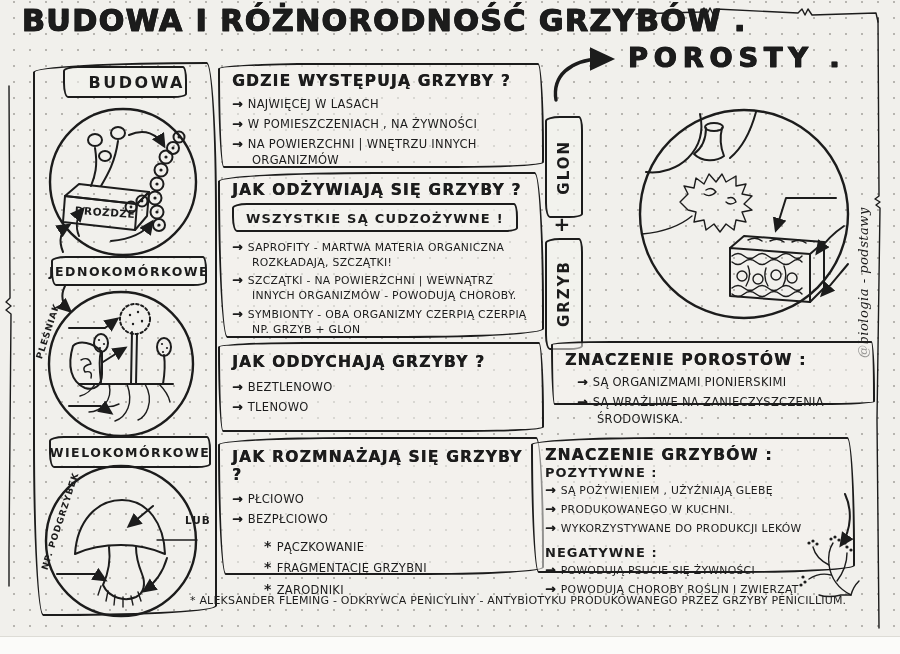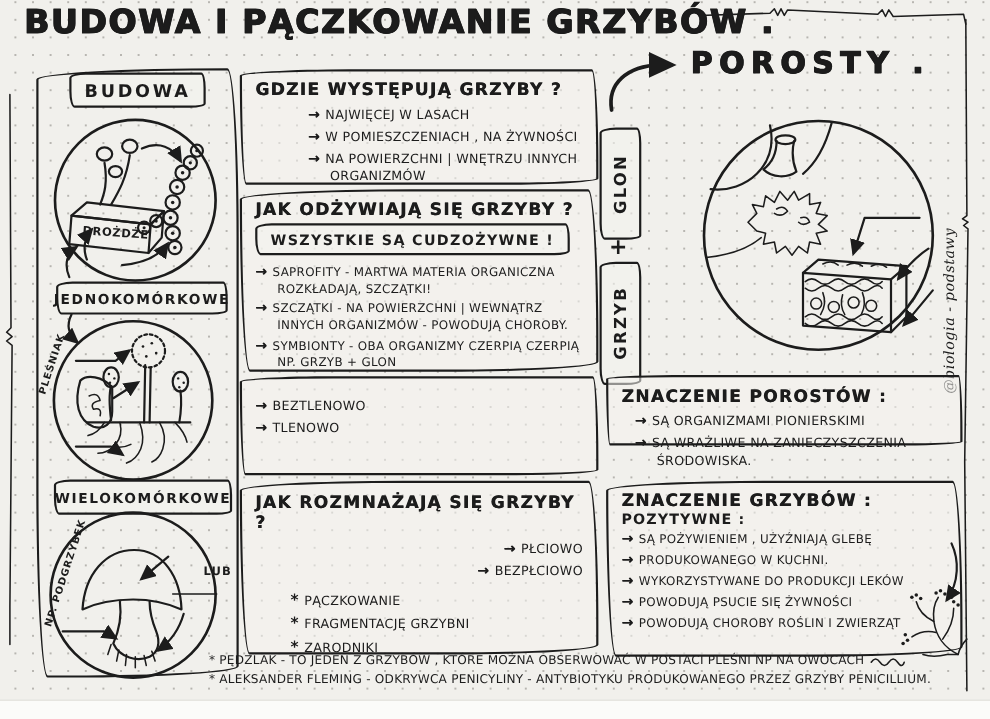--- a/index.html
+++ b/index.html
@@ -42,31 +42,31 @@
       </marker>
     </defs>
   </svg>
 
   <svg class="abs" style="left:0;top:0" width="900" height="654">
     <path class="ink thin" d="M636,14 L700,12 l4,-4 l3,6 l3,-6 l3,6 l3,-5 L798,13 l4,-4 l3,6 l3,-6 l4,6 L876,13 L878,22"></path>
     <path class="ink thin" d="M878,18 L879,196 l-4,3 l5,3 l-4,3 l4,3 L877,420 L879,628"></path>
     <path class="ink thin" d="M9,86 L10,298 l-4,4 l5,4 l-5,4 l5,4 L9,552 L9,586"></path>
   </svg>
 
-  <div class="abs marker" style="left:22px;top:3px;font-size:30px;letter-spacing:1.5px;-webkit-text-stroke:1px #1c1c1c">BUDOWA I PĄCZKOWANIE GRZYBÓW .</div>
+  <div class="abs marker" style="left:22px;top:3px;font-size:30px;letter-spacing:1.5px;-webkit-text-stroke:1px #1c1c1c">BUDOWA I RÓŻNORODNOŚĆ GRZYBÓW .</div>
 
   <svg class="abs" style="left:546px;top:46px" width="80" height="58">
     <path class="ink" style="stroke-width:3.4" d="M10,54 C6,30 24,14 54,13 L64,13" marker-end="url(#ah)"></path>
   </svg>
 
   <div class="abs marker" style="left:628px;top:42px;font-size:27px;letter-spacing:6px;-webkit-text-stroke:1px #1c1c1c">POROSTY .</div>
 
   <div class="abs wob" style="left:33px;top:62px;width:180px;height:550px;background:transparent;">
 
-    <div class="abs wob-sm labelbox" style="left:28px;top:2px;width:120px;height:28px;">
+    <div class="abs wob-sm labelbox" style="left:28px;top:2px;width:120px;height:28px;justify-content:flex-end;">
       <span style="font-size:16px;letter-spacing:2.5px;">BUDOWA</span>
     </div>
 
     <svg class="abs" style="left:10px;top:40px" width="156" height="156" viewBox="0 0 156 156">
       <circle class="ink" style="stroke-width:2.4" cx="78" cy="78" r="73"></circle>
       <ellipse class="ink" cx="50" cy="36" rx="7" ry="6"></ellipse>
       <ellipse class="ink" cx="73" cy="29" rx="7" ry="6"></ellipse>
       <ellipse class="ink" cx="60" cy="52" rx="6" ry="5"></ellipse>
       <path class="ink" d="M50,44 C53,62 50,72 46,82"></path>
       <path class="ink" d="M73,37 C70,58 63,70 56,82"></path>
@@ -159,49 +159,50 @@
       <path class="ink" d="M16,112 L54,112 L64,118" marker-end="url(#ah)"></path>
       <path class="ink" d="M126,96 C122,110 113,122 103,129" marker-end="url(#ah)"></path>
       <path class="ink thin" d="M116,78 L156,78"></path>
     </svg>
     <span class="abs rot-label" style="left:-26px;top:452px;">NP. PODGRZYBEK</span>
     <span class="abs" style="left:150px;top:450px;font-size:10.5px;font-weight:bold;letter-spacing:1px;">LUB</span>
   </div>
 
   <div class="abs wob" style="left:218px;top:63px;width:326px;height:105px;padding:7px 12px;box-sizing:border-box;">
     <div class="handtitle">GDZIE WYSTĘPUJĄ GRZYBY ?</div>
-    <div style="margin-top:5px;margin-left:48px;">
+    <div style="margin-top:5px;">
       <div class="item"><span class="ab">→</span><span>NAJWIĘCEJ W LASACH</span></div>
       <div class="item"><span class="ab">→</span><span>W POMIESZCZENIACH , NA ŻYWNOŚCI</span></div>
       <div class="item"><span class="ab">→</span><span>NA POWIERZCHNI | WNĘTRZU INNYCH ORGANIZMÓW</span></div>
     </div>
   </div>
 
   <div class="abs wob" style="left:218px;top:172px;width:326px;height:166px;padding:7px 12px;box-sizing:border-box;">
     <div class="handtitle">JAK ODŻYWIAJĄ SIĘ GRZYBY ?</div>
     <div class="wob-sm" style="display:inline-block;margin:4px 0 5px;padding:3px 12px;">
       <span style="font-size:13px;font-weight:bold;letter-spacing:1.2px;">WSZYSTKIE SĄ CUDZOŻYWNE !</span>
     </div>
     <div>
       <div class="item tight"><span class="ab">→</span><span>SAPROFITY - MARTWA MATERIA ORGANICZNA ROZKŁADAJĄ, SZCZĄTKI!</span></div>
       <div class="item tight"><span class="ab">→</span><span>SZCZĄTKI - NA POWIERZCHNI | WEWNĄTRZ INNYCH ORGANIZMÓW - POWODUJĄ CHOROBY.</span></div>
       <div class="item tight"><span class="ab">→</span><span>SYMBIONTY - OBA ORGANIZMY CZERPIĄ CZERPIĄ NP. GRZYB + GLON</span></div>
     </div>
   </div>
 
   <div class="abs wob" style="left:218px;top:342px;width:326px;height:90px;padding:9px 12px;box-sizing:border-box;">
+    <div class="handtitle">JAK ODDYCHAJĄ GRZYBY ?</div>
     <div style="margin-top:7px;">
       <div class="item"><span class="ab">→</span><span>BEZTLENOWO</span></div>
       <div class="item"><span class="ab">→</span><span>TLENOWO</span></div>
     </div>
   </div>
 
-  <div class="abs wob" style="left:218px;top:437px;width:326px;height:158px;padding:9px 12px;box-sizing:border-box;">
+  <div class="abs wob" style="left:218px;top:437px;width:326px;height:138px;padding:9px 12px;box-sizing:border-box;">
     <div class="handtitle">JAK ROZMNAŻAJĄ SIĘ GRZYBY ?</div>
-    <div style="margin-top:6px;text-align:right;">
+    <div style="margin-top:6px;">
       <div class="item"><span class="ab">→</span><span>PŁCIOWO</span></div>
       <div class="item"><span class="ab">→</span><span>BEZPŁCIOWO</span></div>
     </div>
     <div style="margin-top:9px;">
       <div class="item sub"><span class="sb">*</span><span>PĄCZKOWANIE</span></div>
       <div class="item sub"><span class="sb">*</span><span>FRAGMENTACJĘ GRZYBNI</span></div>
       <div class="item sub"><span class="sb">*</span><span>ZARODNIKI</span></div>
     </div>
   </div>
 
@@ -243,26 +244,27 @@
   <span class="abs vtext" style="left:856px;top:186px;height:172px;font-family:'DejaVu Serif',serif;font-style:italic;font-weight:normal;font-size:13px;letter-spacing:.5px;">@biologia - podstawy</span>
 
   <div class="abs wob" style="left:551px;top:341px;width:324px;height:64px;padding:8px 12px;box-sizing:border-box;">
     <div class="handtitle">ZNACZENIE POROSTÓW :</div>
     <div style="margin-top:4px;margin-left:12px;">
       <div class="item"><span class="ab">→</span><span>SĄ ORGANIZMAMI PIONIERSKIMI</span></div>
       <div class="item"><span class="ab">→</span><span>SĄ WRAŻLIWE NA ZANIECZYSZCZENIA ŚRODOWISKA.</span></div>
     </div>
   </div>
 
-  <div class="abs wob" style="left:551px;top:437px;width:324px;height:160px;padding:7px 12px;box-sizing:border-box;">
+  <div class="abs wob" style="left:531px;top:437px;width:324px;height:136px;padding:7px 12px;box-sizing:border-box;">
     <div class="handtitle">ZNACZENIE GRZYBÓW :</div>
     <div style="font-size:13px;font-weight:bold;letter-spacing:1px;margin-top:1px;">POZYTYWNE :</div>
     <div class="item tight"><span class="ab">→</span><span>SĄ POŻYWIENIEM , UŻYŹNIAJĄ GLEBĘ</span></div>
     <div class="item tight"><span class="ab">→</span><span>PRODUKOWANEGO W KUCHNI.</span></div>
     <div class="item tight"><span class="ab">→</span><span>WYKORZYSTYWANE DO PRODUKCJI LEKÓW</span></div>
+    <div style="font-size:13px;font-weight:bold;letter-spacing:1px;margin-top:8px;">NEGATYWNE :</div>
     <div class="item tight"><span class="ab">→</span><span>POWODUJĄ PSUCIE SIĘ ŻYWNOŚCI</span></div>
     <div class="item tight"><span class="ab">→</span><span>POWODUJĄ CHOROBY ROŚLIN I ZWIERZĄT</span></div>
 
     <svg class="abs" style="left:294px;top:52px" width="28" height="62">
       <path class="ink" d="M18,3 C25,18 25,38 14,54" marker-end="url(#ah)"></path>
     </svg>
     <svg class="abs" style="left:252px;top:96px" width="74" height="66" viewBox="0 0 74 66">
       <path class="ink thin" d="M66,60 C54,54 46,44 44,30 C43,22 44,14 48,8"></path>
       <path class="ink thin" d="M44,30 C36,26 30,20 28,12"></path>
       <path class="ink thin" d="M46,40 C38,38 30,40 24,44"></path>
@@ -280,24 +282,18 @@
           <circle cx="16" cy="50" r="1.6"></circle>
         <circle cx="62" cy="12" r="1.6"></circle>
           <circle cx="66" cy="15" r="1.6"></circle>
           <circle cx="60" cy="8" r="1.6"></circle>
       </g>
     </svg>
   </div>
 
   <div class="abs" style="left:190px;top:592px;width:680px;">
     <div class="footnote">
-      <span>* PĘDZLAK - TO JEDEN Z GRZYBÓW , KTÓRE MOŻNA OBSERWOWAĆ W POSTACI PLEŚNI NP NA OWOCACH</span>
-      <svg width="34" height="10" style="vertical-align:middle">
-          <path class="ink thin" d="M2,6 q4,-6 8,0 t8,0 t8,0 t6,0"></path>
-        </svg>
-    </div>
-    <div class="footnote">
       <span>* ALEKSANDER FLEMING - ODKRYWCA PENICYLINY - ANTYBIOTYKU PRODUKOWANEGO PRZEZ GRZYBY PENICILLIUM.</span>
     </div>
   </div>
 
   <div class="scan-edge"></div>
 </div>
 
 </body></html>

